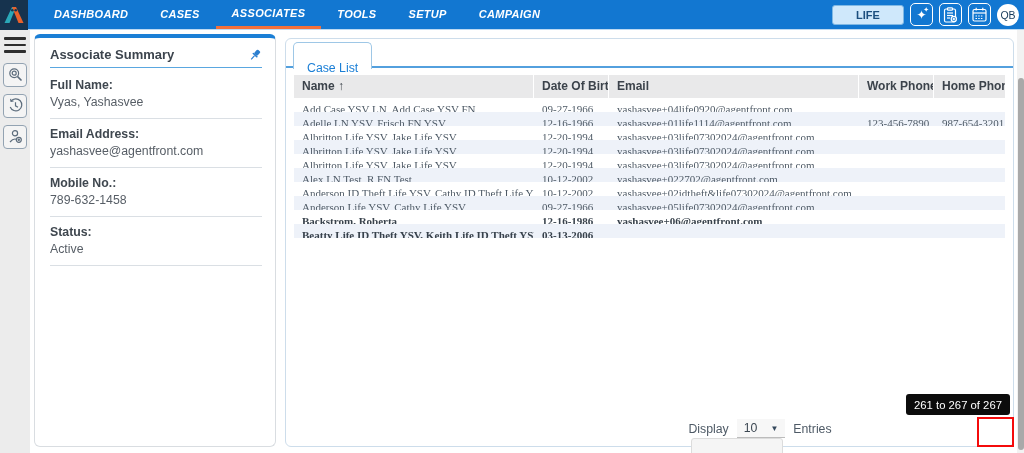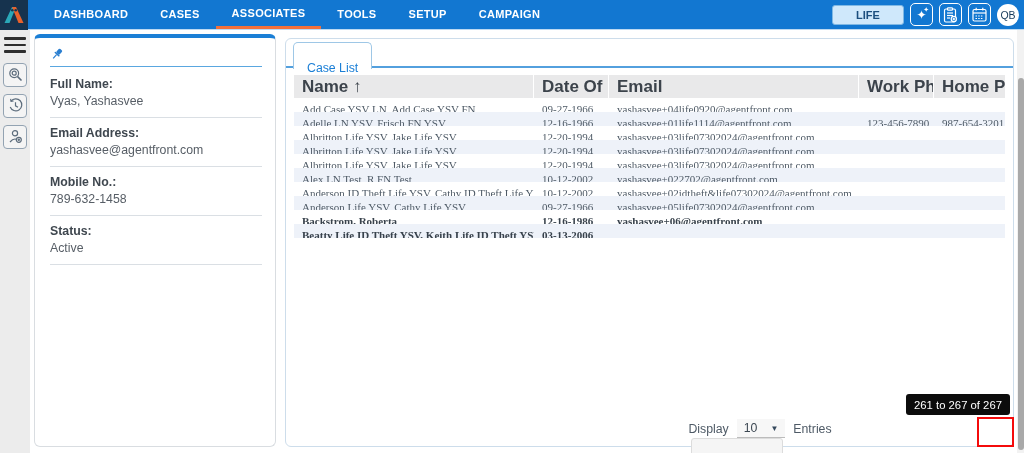--- a/index.html
+++ b/index.html
@@ -3,21 +3,21 @@
 <meta charset="utf-8">
 <style>
   * { margin:0; padding:0; box-sizing:border-box; }
   html,body { width:1024px; height:453px; }
   body { position:relative; font-family:"Liberation Sans", sans-serif; background:#ffffff; overflow:hidden; }
 
   
   .topnav { position:absolute; top:0; left:0; width:1024px; height:30px; background:#1277d1;
             display:flex; align-items:stretch; border-bottom:1px solid #bcd9f2; }
   .logo-box { width:28px; height:30px; background:#16334e; display:flex; align-items:center; justify-content:center; flex:none; }
-  .nav-items { display:flex; align-items:stretch; margin-left:10px; }
+  .nav-items { display:flex; align-items:stretch; margin-left:10px;font-style:italic; }
   .nav-item { color:#fff; font-size:11px; font-weight:bold; letter-spacing:.3px; line-height:29px;
               padding:0 16px; cursor:pointer; }
   .nav-item.active { border-bottom:3px solid #f2703a; line-height:27px; }
   .nav-right { margin-left:auto; display:flex; align-items:center; gap:6px; padding-right:5px; }
   .life-btn { width:72px; height:20px; background:#cfe8fb; border:1px solid #7fb8e4; border-radius:3px;
               color:#1b4e7e; font-weight:bold; font-size:11px; display:flex; align-items:center; justify-content:center; cursor:pointer; }
   .tool-btn { width:23px; height:23px; border:1.5px solid #ffffff; border-radius:5px; color:#fff;
               display:flex; align-items:center; justify-content:center; cursor:pointer; position:relative; }
   .qb-badge { width:22px; height:22px; border-radius:50%; background:#ffffff; color:#173a5a;
               font-size:10.5px; font-weight:normal; display:flex; align-items:center; justify-content:center; cursor:pointer; }
@@ -44,21 +44,21 @@
 
   
   .panel { position:absolute; left:285px; top:38px; width:729px; height:409px; background:#fff;
            border:1px solid #cdddeb; border-radius:6px; }
   .tab { position:absolute; left:7px; top:3px; height:25px; padding:13px 13px; background:#fff;
          border:1px solid #9ec7e6; border-bottom:none; border-radius:5px 5px 0 0;
          color:#1b7fd6; font-size:12.3px; line-height:24px; z-index:2; cursor:pointer; }
   .tabline { position:absolute; left:0; right:0; top:27px; border-bottom:2px solid #53a0de; }
 
   .thead { position:absolute; top:36px; left:8px; right:8px; height:23px; background:#e9e9ea; display:flex; }
-  .th { font-size:17px; font-weight:bold; color:#3c434b; line-height:23px; padding-left:8px;
+  .th { font-size:12px; font-weight:bold; color:#3c434b; line-height:23px; padding-left:8px;
         white-space:nowrap; overflow:hidden; border-right:1px solid #ffffff; cursor:pointer; }
   .th:last-child { border-right:none; }
   .tbody { position:absolute; top:59px; left:8px; right:8px; }
   .trow { display:flex; height:14px; line-height:22.5px; font-size:11px; color:#4e5a66; cursor:pointer;font-family:Liberation Serif, serif; }
   .trow:nth-child(even) { background:#eef2f9; }
   .trow.bold { font-weight:bold; color:#38424c; }
   .c { padding-left:8px; white-space:nowrap; overflow:hidden; }
   .col-name { width:240px; flex:none; }
   .col-dob  { width:75px;  flex:none; }
   .col-email{ width:250px; flex:none; }
@@ -169,20 +169,21 @@
       <path d="M2 13 q5 -6 10 0"></path>
       <circle cx="10.8" cy="10.8" r="2.5" fill="#f4f4f4"></circle>
       <line x1="10.8" y1="9.6" x2="10.8" y2="12"></line>
       <line x1="9.6" y1="10.8" x2="12" y2="10.8"></line>
     </svg>
   </div>
 </div>
 
 <div class="summary">
   <div class="summary-head">
+    <div class="summary-title">Associate Summary</div>
     <svg width="14" height="14" viewBox="0 0 14 14">
       <g transform="rotate(42 7 7)" fill="#2b7fd0">
         <rect x="5" y="1" width="4.2" height="5.4" rx="1.2"></rect>
         <rect x="4" y="6.2" width="6.2" height="1.6" rx="0.8"></rect>
         <rect x="6.5" y="7.8" width="1.2" height="5"></rect>
       </g>
     </svg>
   </div>
   <div class="summary-underline"></div>
 

